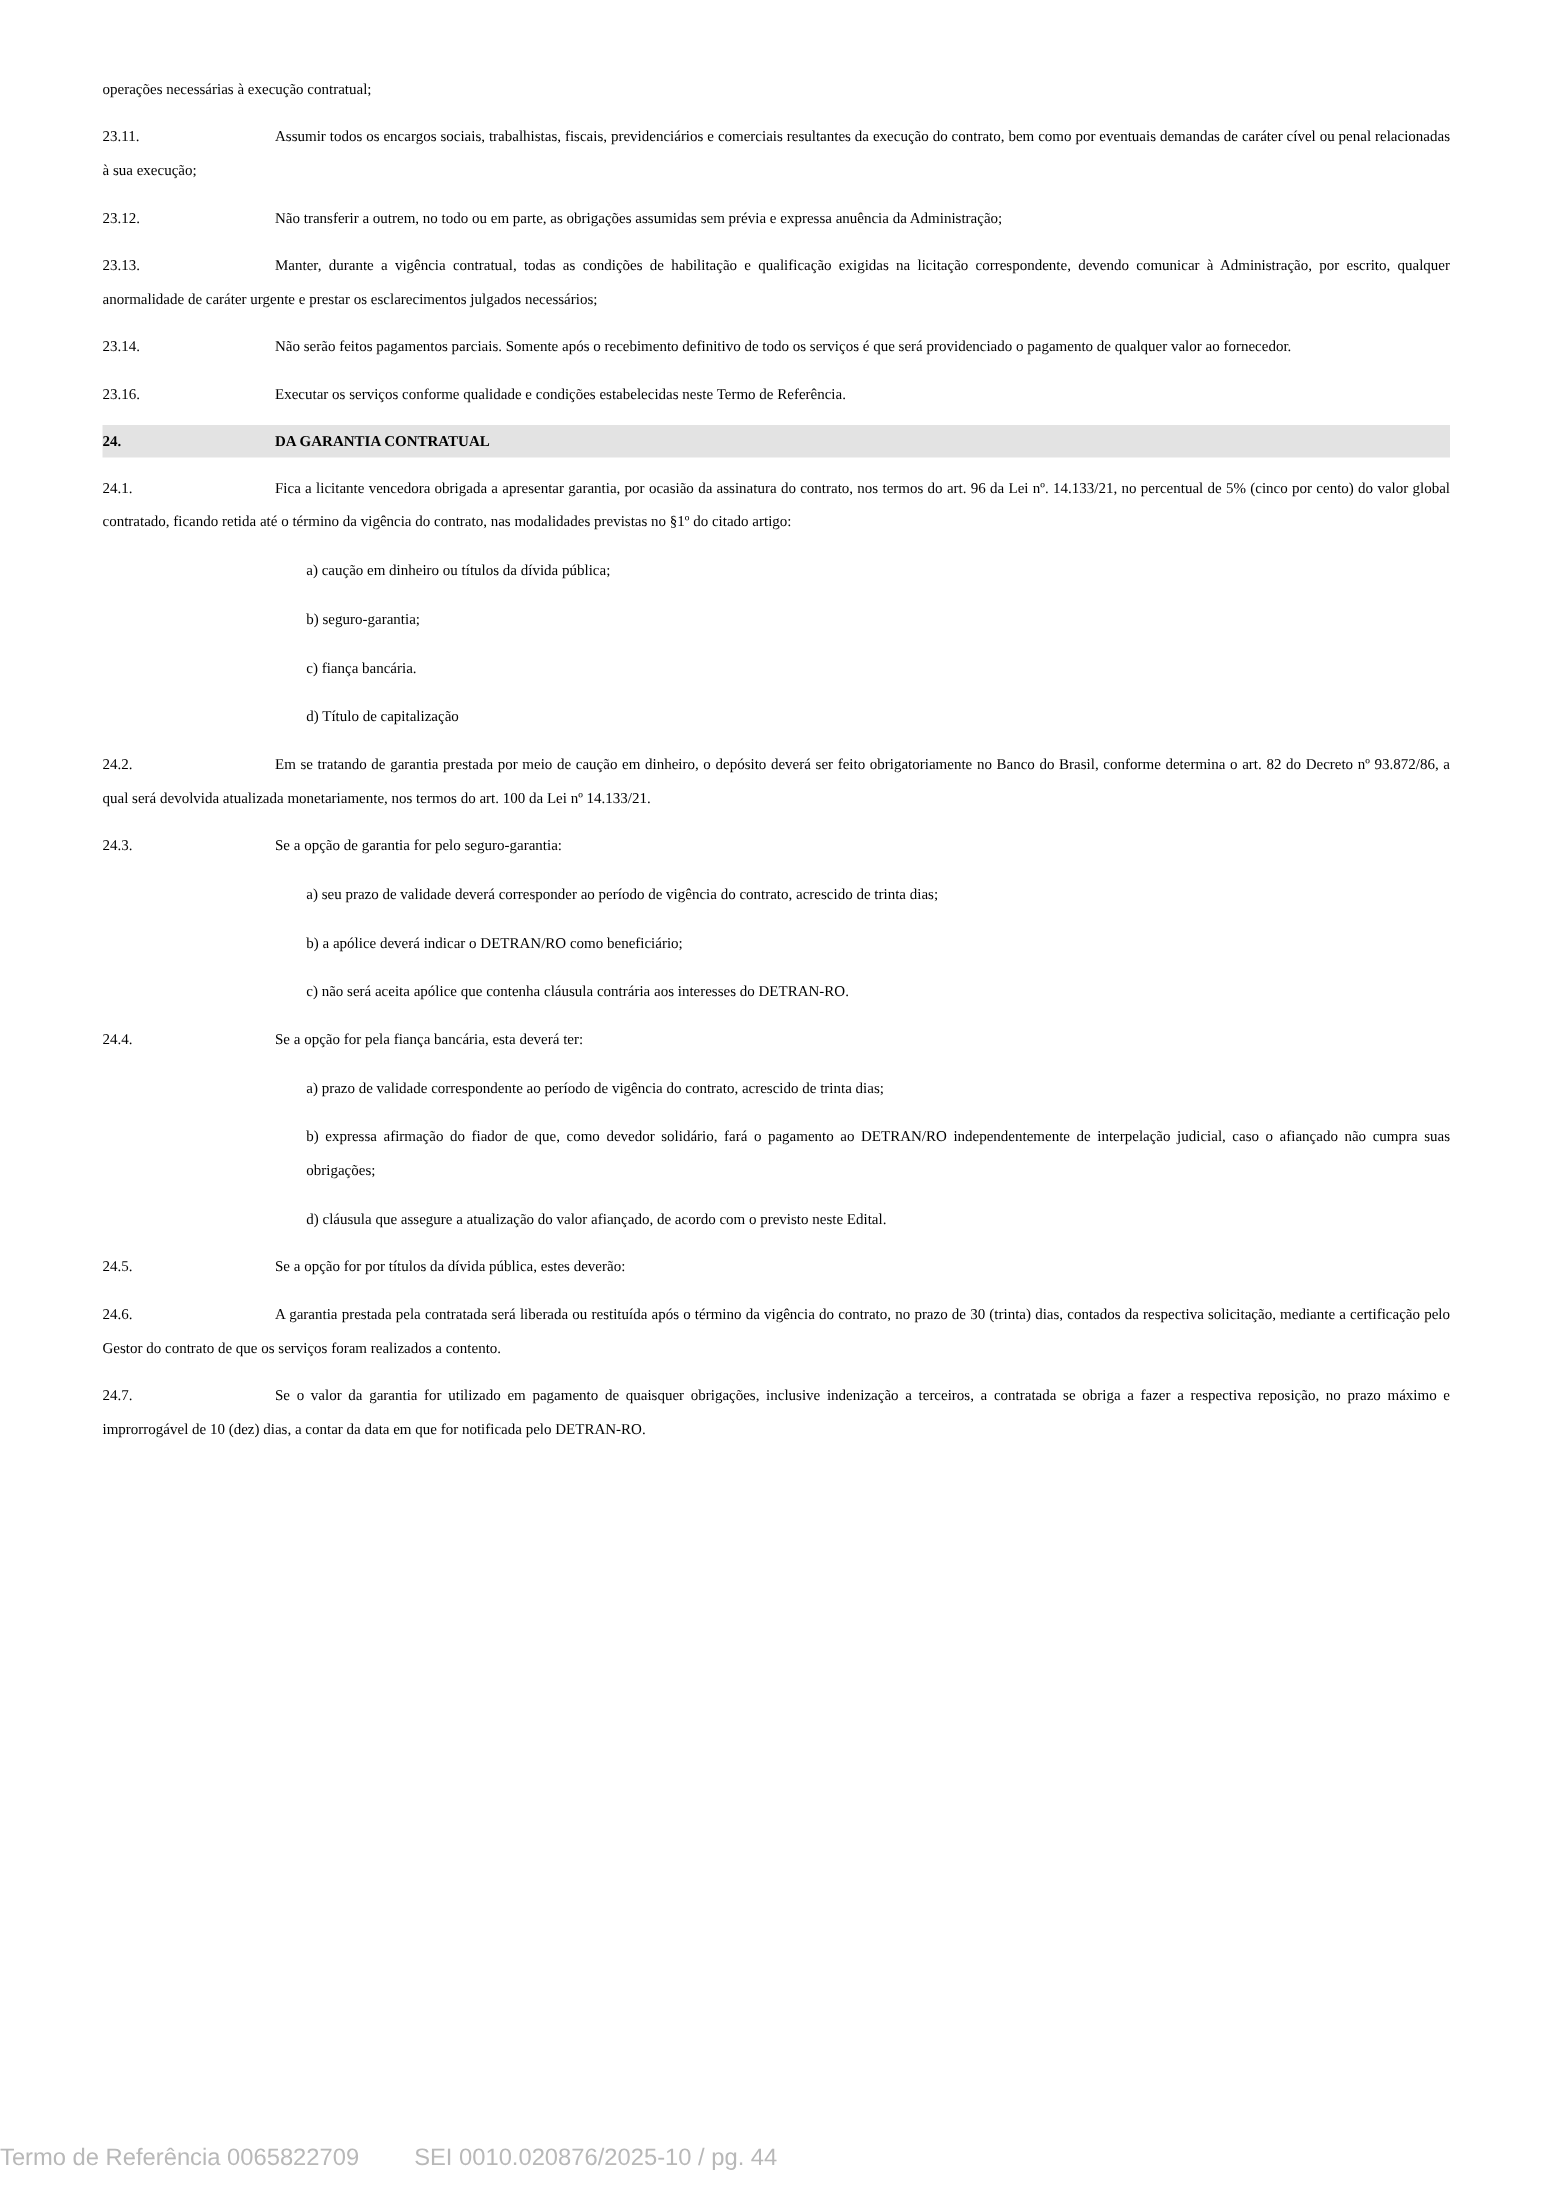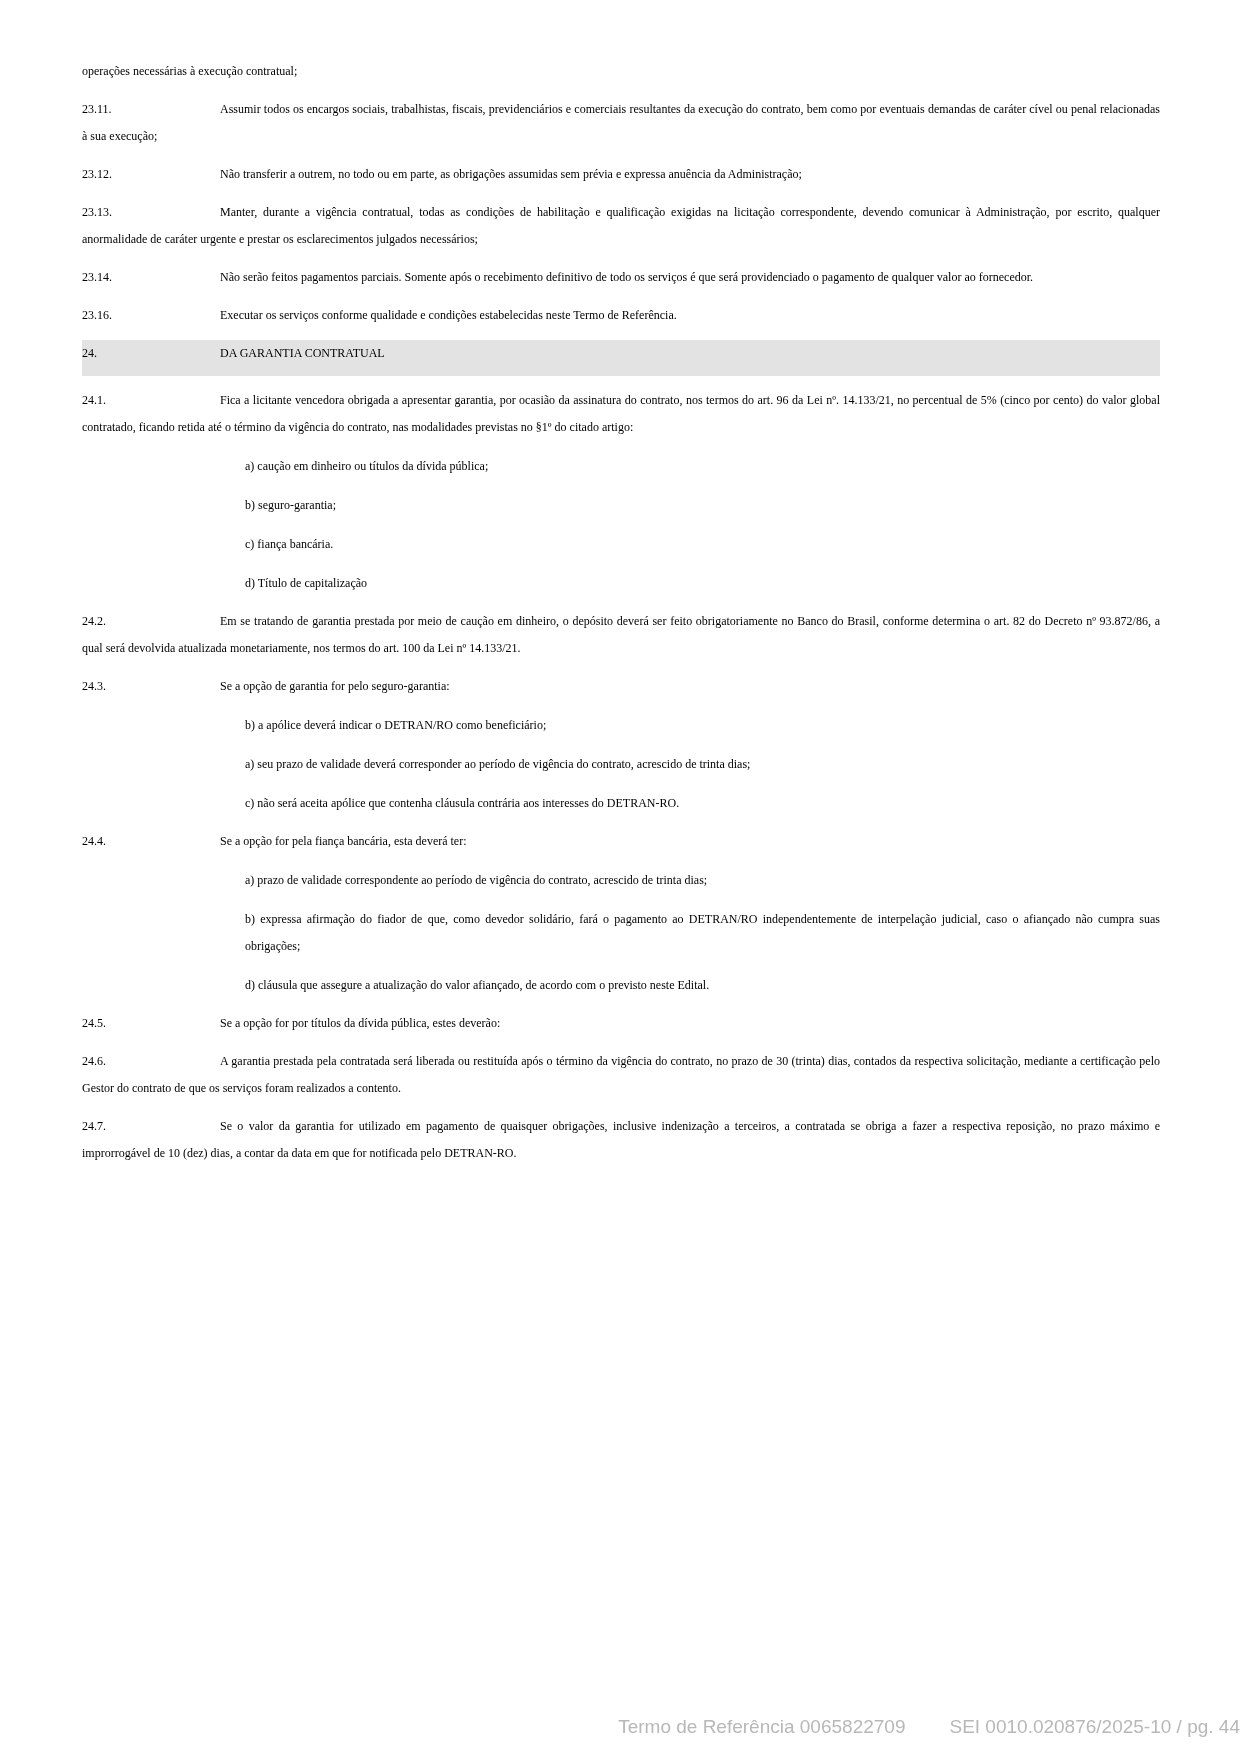--- a/index.html
+++ b/index.html
@@ -1,23 +1,23 @@
 <!DOCTYPE html>
 <html><head>
 <meta charset="utf-8">
 <style>
   html, body { margin: 0; padding: 0; background: #ffffff; }
   body { width: 1240px; height: 1755px; position: relative; overflow: hidden;
          font-family: "Liberation Serif", serif; color: #000; }
   .page { position: absolute; left: 82px; top: 58px; width: 1078px; font-size: 12px; line-height: 27px; }
   .p { margin: 0 0 11px 0; text-align: justify; }
   .num { display: inline-block; width: 138px; }
-  .heading { background: #e3e3e3; font-weight: normal; margin: 0 0 11px 0; height: 36px; line-height: 26px; }
+  .heading { background: #e3e3e3; font-weight: bold; margin: 0 0 11px 0; height: 26px; line-height: 26px; }
   .sub { margin: 12px 0 11px 163px; text-align: justify; }
-  .footer { position: absolute; top: 1716px; left: 0; width: 1240px; text-align: right;
+  .footer { position: absolute; top: 1716px; left: 0; width: 1240px; text-align: left;
             font-family: "Liberation Sans", sans-serif; font-size: 19px; color: #b8b8b8; }
   .footer span + span { margin-left: 44px; }
 </style>
 </head>
 <body>
 
 <div class="page">
   <p class="p">operações necessárias à execução contratual;</p>
 
   <p class="p"><span class="num">23.11.</span><span>Assumir todos os encargos sociais, trabalhistas, fiscais, previdenciários e comerciais resultantes da execução do contrato, bem como por eventuais demandas de caráter cível ou penal relacionadas à sua execução;</span></p>
@@ -30,22 +30,22 @@
 
   <p class="p"><span class="num">24.1.</span><span>Fica a licitante vencedora obrigada a apresentar garantia, por ocasião da assinatura do contrato, nos termos do art. 96 da Lei nº. 14.133/21, no percentual de 5% (cinco por cento) do valor global contratado, ficando retida até o término da vigência do contrato, nas modalidades previstas no §1º do citado artigo:</span></p>
   <p class="sub">a) caução em dinheiro ou títulos da dívida pública;</p>
   <p class="sub">b) seguro-garantia;</p>
   <p class="sub">c) fiança bancária.</p>
   <p class="sub">d) Título de capitalização</p>
 
   <p class="p"><span class="num">24.2.</span><span>Em se tratando de garantia prestada por meio de caução em dinheiro, o depósito deverá ser feito obrigatoriamente no Banco do Brasil, conforme determina o art. 82 do Decreto nº 93.872/86, a qual será devolvida atualizada monetariamente, nos termos do art. 100 da Lei nº 14.133/21.</span></p>
 
   <p class="p"><span class="num">24.3.</span><span>Se a opção de garantia for pelo seguro-garantia:</span></p>
+  <p class="sub">a) seu prazo de validade deverá corresponder ao período de vigência do contrato, acrescido de trinta dias;</p>
   <p class="sub">b) a apólice deverá indicar o DETRAN/RO como beneficiário;</p>
-  <p class="sub">a) seu prazo de validade deverá corresponder ao período de vigência do contrato, acrescido de trinta dias;</p>
   <p class="sub">c) não será aceita apólice que contenha cláusula contrária aos interesses do DETRAN-RO.</p>
 
   <p class="p"><span class="num">24.4.</span><span>Se a opção for pela fiança bancária, esta deverá ter:</span></p>
   <p class="sub">a) prazo de validade correspondente ao período de vigência do contrato, acrescido de trinta dias;</p>
   <p class="sub">b) expressa afirmação do fiador de que, como devedor solidário, fará o pagamento ao DETRAN/RO independentemente de interpelação judicial, caso o afiançado não cumpra suas obrigações;</p>
   <p class="sub">d) cláusula que assegure a atualização do valor afiançado, de acordo com o previsto neste Edital.</p>
 
   <p class="p"><span class="num">24.5.</span><span>Se a opção for por títulos da dívida pública, estes deverão:</span></p>
 
   <p class="p"><span class="num">24.6.</span><span>A garantia prestada pela contratada será liberada ou restituída após o término da vigência do contrato, no prazo de 30 (trinta) dias, contados da respectiva solicitação, mediante a certificação pelo Gestor do contrato de que os serviços foram realizados a contento.</span></p>

